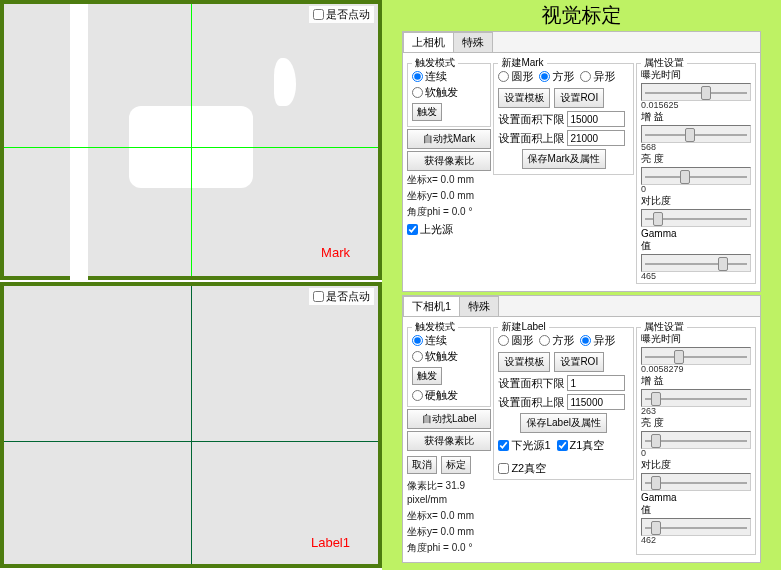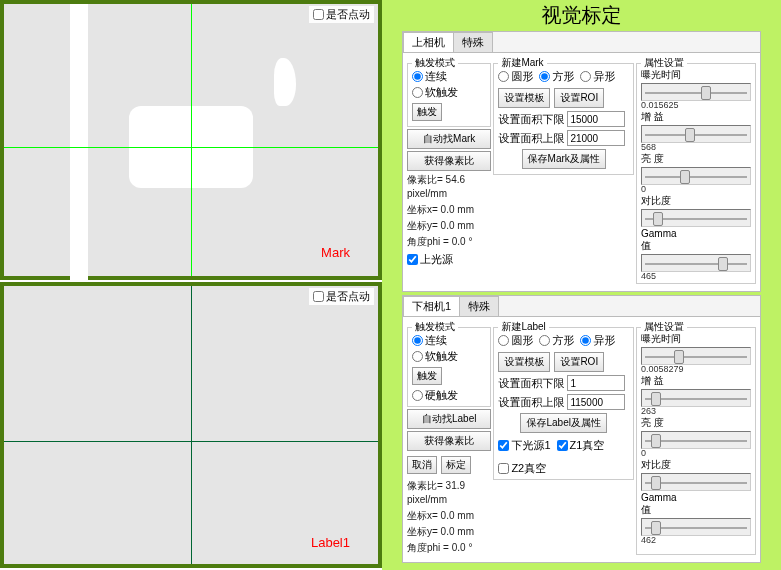--- a/index.html
+++ b/index.html
@@ -94,21 +94,20 @@
           <label class="radio-row">
               <input type="radio" name="tm1" style="">
               <span>软触发</span>
             </label>
           <div class="btn-row">
               <button class="btn sm">触发</button>
             </div>
         </div>
         <button class="btn">自动找Mark</button>
         <button class="btn">获得像素比</button>
-        <div class="info-line">像素比= 54.6 pixel/mm</div>
         <div class="info-line">坐标x= 0.0 mm</div>
         <div class="info-line">坐标y= 0.0 mm</div>
         <div class="info-line">角度phi = 0.0 °</div>
         <label class="chk-row">
             <input type="checkbox" checked="" style="">
             <span>上光源</span>
           </label>
       </div>
       <div class="col2">
         <div class="group">

